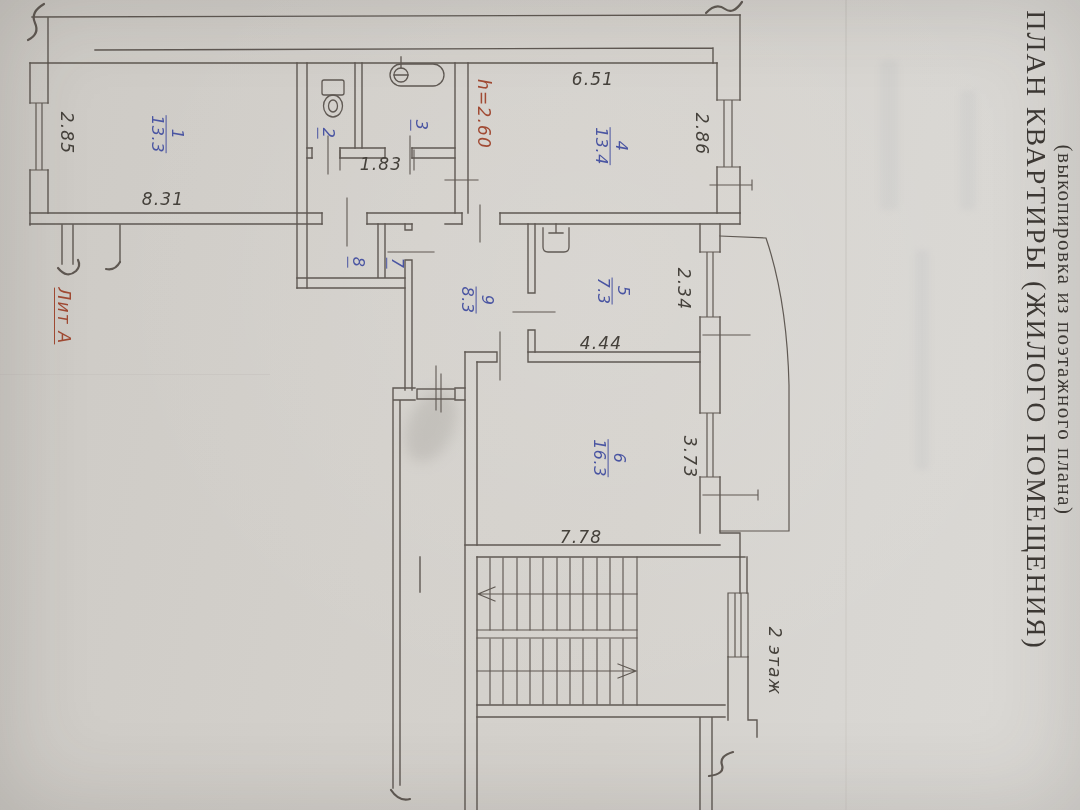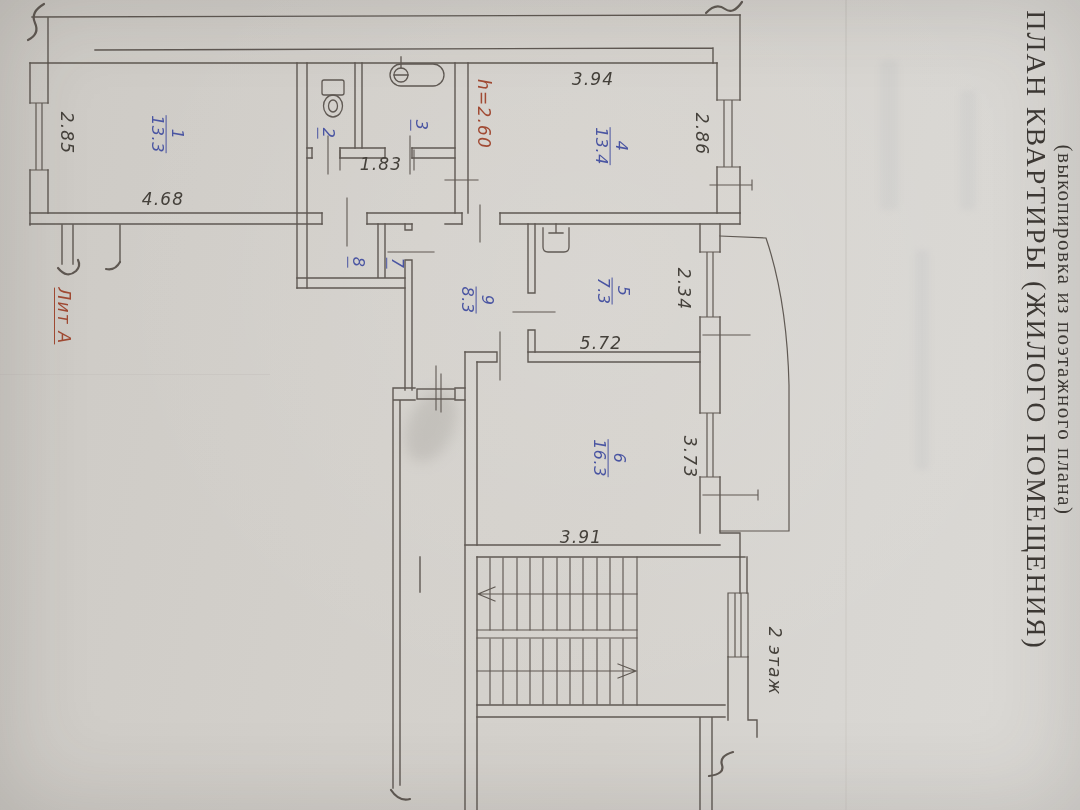--- a/index.html
+++ b/index.html
@@ -197,28 +197,28 @@
       <div class="plabel blue frac" style="left: 356px; top: 262px; transform: translate(-50%, -50%) rotate(90deg);">
         <span>8</span>
         <span class="bar"></span>
       </div>
       <div class="plabel blue frac" style="left: 476px; top: 300px; transform: translate(-50%, -50%) rotate(90deg);">
         <span>9</span>
         <span class="bar"></span>
         <span>8.3</span>
       </div>
       <div class="plabel " style="left: 67px; top: 133px; transform: translate(-50%, -50%) rotate(90deg);">2.85</div>
-      <div class="plabel " style="left: 163px; top: 199px; transform: translate(-50%, -50%) rotate(0deg);">4.68</div>
+      <div class="plabel " style="left: 163px; top: 199px; transform: translate(-50%, -50%) rotate(0deg);">8.31</div>
       <div class="plabel " style="left: 381px; top: 164px; transform: translate(-50%, -50%) rotate(0deg);">1.83</div>
-      <div class="plabel " style="left: 593px; top: 79px; transform: translate(-50%, -50%) rotate(0deg);">3.94</div>
+      <div class="plabel " style="left: 593px; top: 79px; transform: translate(-50%, -50%) rotate(0deg);">6.51</div>
       <div class="plabel " style="left: 702px; top: 134px; transform: translate(-50%, -50%) rotate(90deg);">2.86</div>
       <div class="plabel " style="left: 684px; top: 289px; transform: translate(-50%, -50%) rotate(90deg);">2.34</div>
-      <div class="plabel " style="left: 601px; top: 343px; transform: translate(-50%, -50%) rotate(0deg);">5.72</div>
+      <div class="plabel " style="left: 601px; top: 343px; transform: translate(-50%, -50%) rotate(0deg);">4.44</div>
       <div class="plabel " style="left: 690px; top: 457px; transform: translate(-50%, -50%) rotate(90deg);">3.73</div>
-      <div class="plabel " style="left: 581px; top: 537px; transform: translate(-50%, -50%) rotate(0deg);">3.91</div>
+      <div class="plabel " style="left: 581px; top: 537px; transform: translate(-50%, -50%) rotate(0deg);">7.78</div>
       <div class="plabel red" style="left: 484px; top: 114px; transform: translate(-50%, -50%) rotate(90deg);">h=2.60</div>
       <div class="plabel red underline" style="left: 64px; top: 316px; transform: translate(-50%, -50%) rotate(90deg);">Лит А</div>
       <div class="plabel " style="left: 775px; top: 661px; transform: translate(-50%, -50%) rotate(90deg);">2 этаж</div>
     </div>
 
   <div class="vtitle" id="title-main">ПЛАН КВАРТИРЫ (ЖИЛОГО ПОМЕЩЕНИЯ)</div>
   <div class="vtitle" id="title-sub">(выкопировка из поэтажного плана)</div>
 </div>
 
 </body></html>

